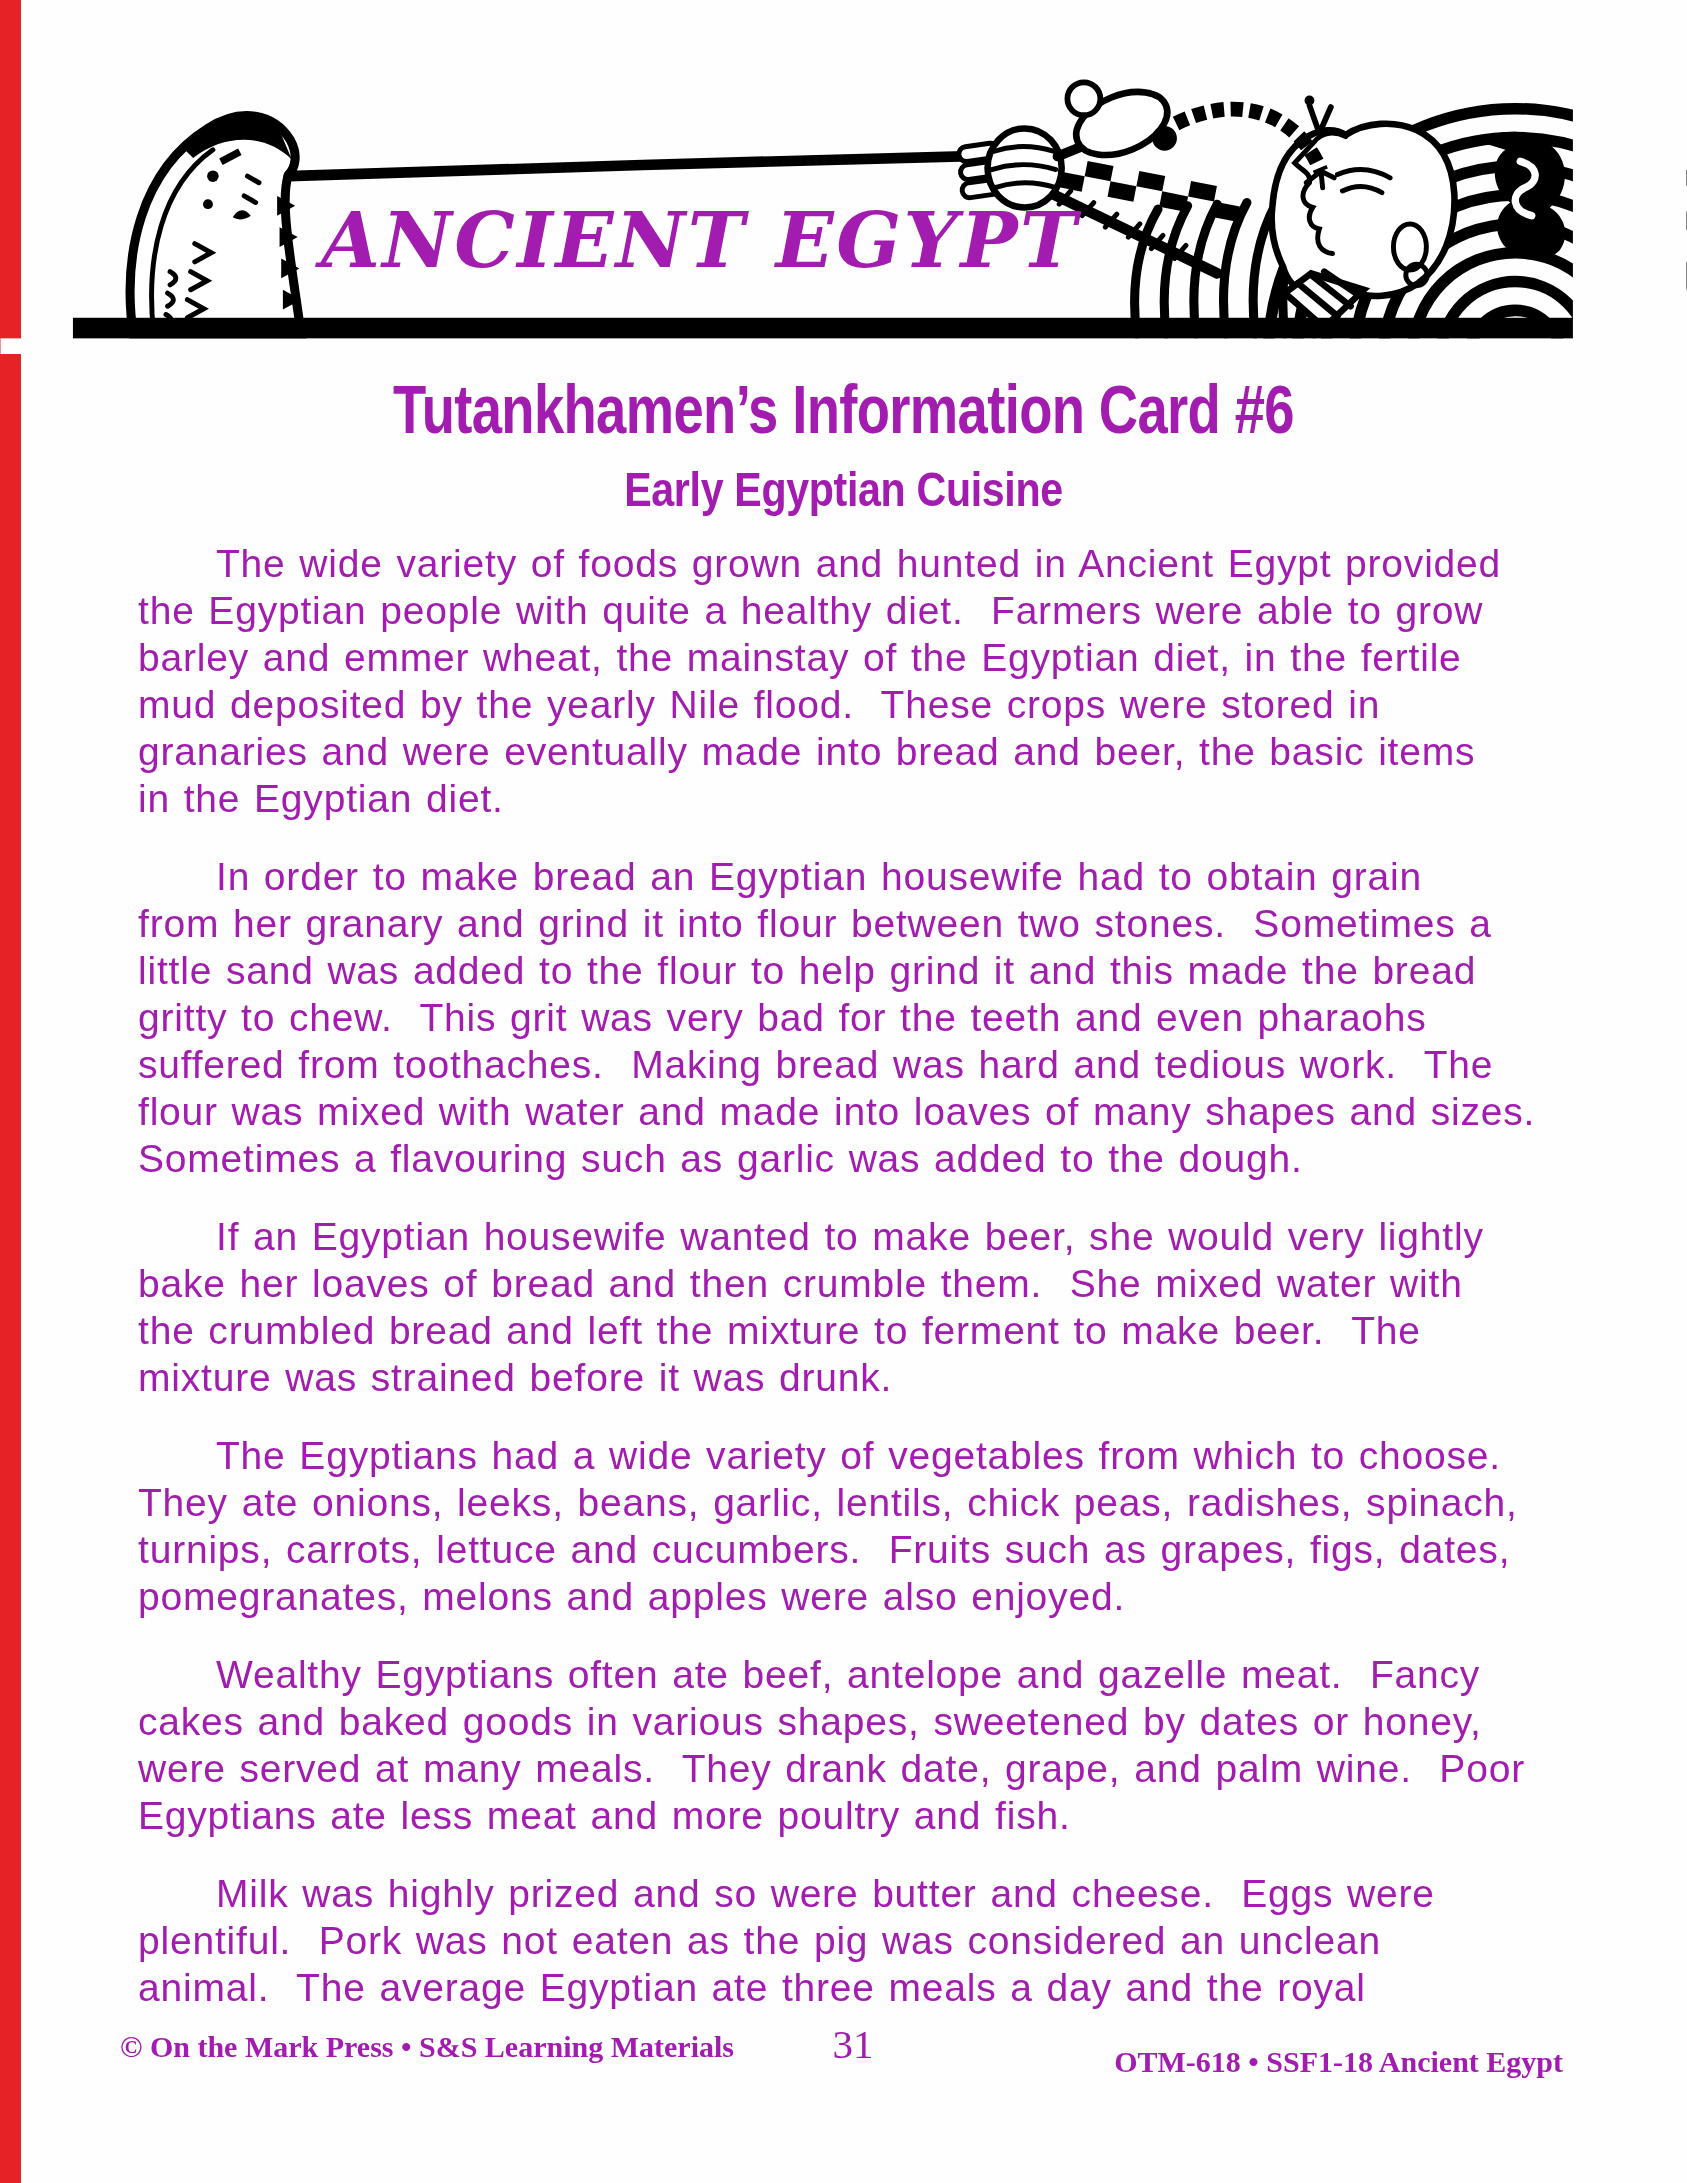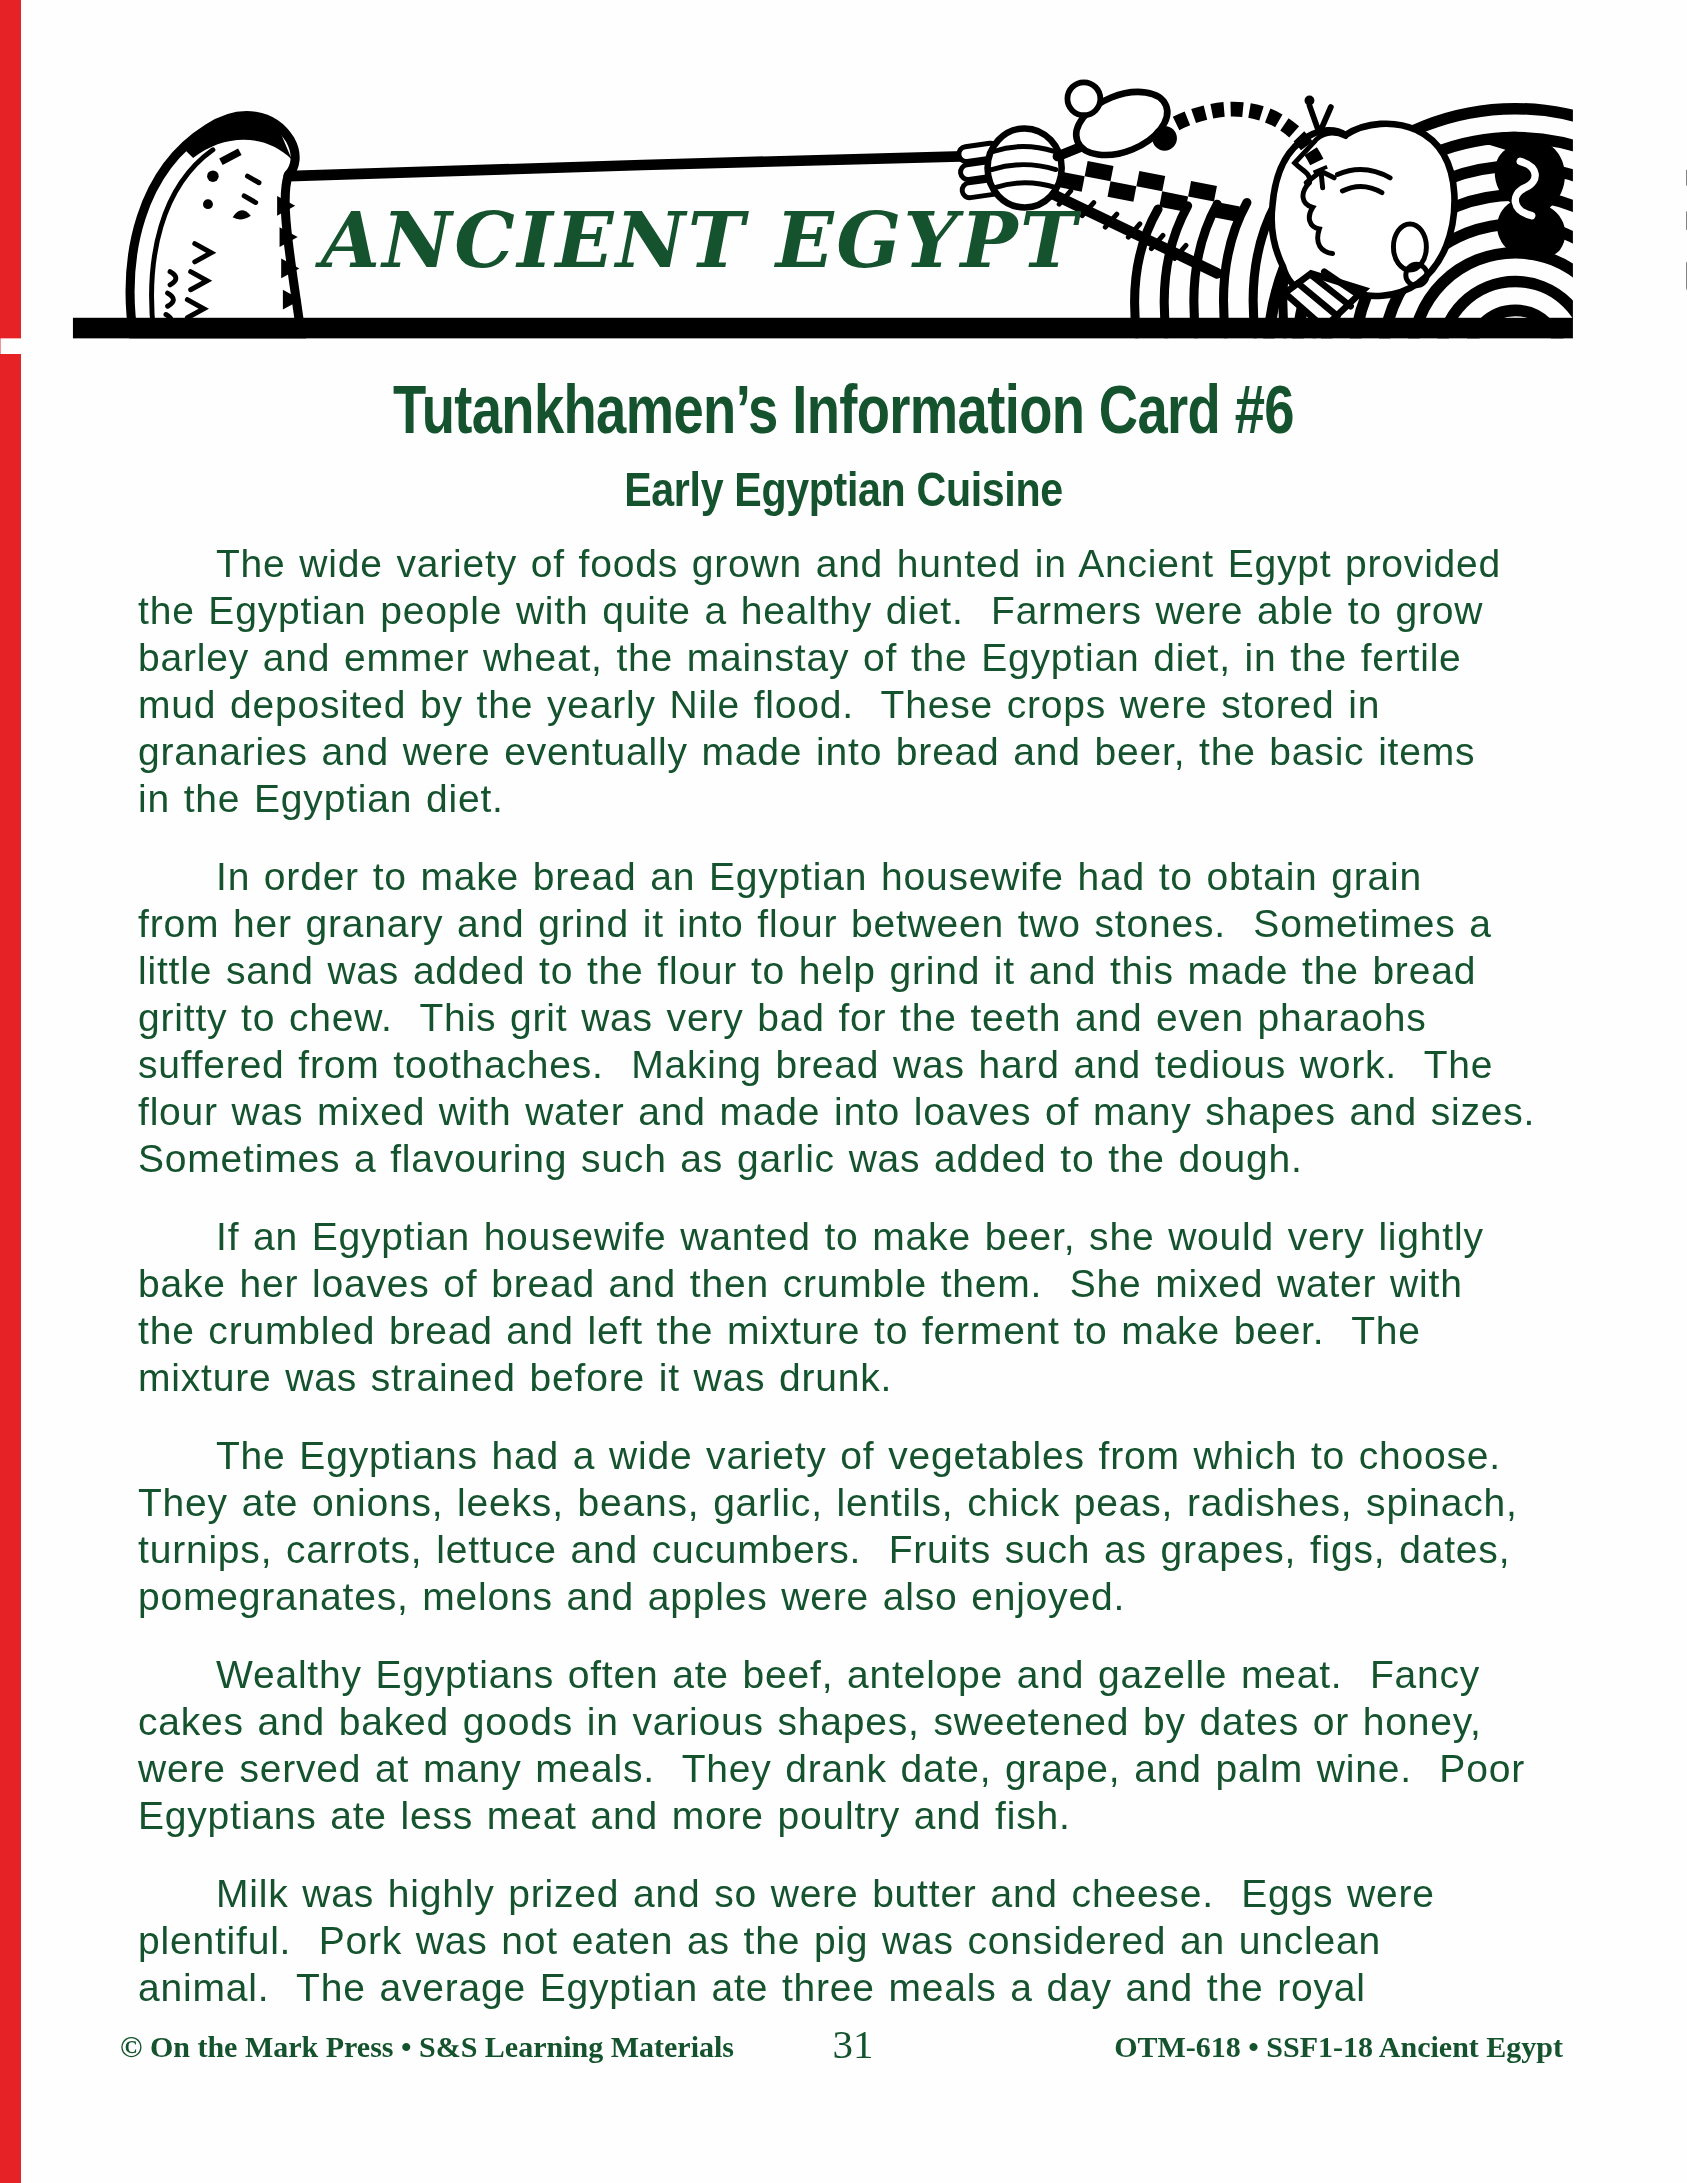--- a/index.html
+++ b/index.html
@@ -55,28 +55,28 @@
   }
   .footer-left{
     position:absolute;left:120px;top:10px;
     font-weight:bold;font-size:30px;white-space:nowrap;text-align:right;
   }
   .footer-page{
     position:absolute;left:816px;top:0;width:74px;text-align:center;
     font-weight:normal;font-size:41px;white-space:nowrap;
   }
   .footer-right{
-    position:absolute;right:124px;top:10px;
+    position:absolute;right:124px;top:25px;
     font-weight:bold;font-size:30px;white-space:nowrap;
   }
 </style>
 </head>
 <body>
 
-<div class="page" style="color: #14532d; background: rgb(254, 254, 254);">
+<div class="page" style="color: #a21caf; background: rgb(254, 254, 254);">
 
   <div class="edge-stripe" style="background: rgb(230, 34, 39);"></div>
 
   <svg class="banner-svg" viewBox="0 0 2048 430">
 
     <g stroke="#000" fill="none" stroke-linecap="round">
       <path d="M162,412 C146,308 172,206 252,156 C292,130 332,138 352,170 C362,188 358,204 350,212 C338,244 354,322 366,412 Z" fill="#ffffff" stroke-width="11"></path>
       <path d="M222,180 C252,146 302,134 338,156 L354,194 C322,162 272,162 234,192 Z" fill="#000" stroke="none"></path>
       <path d="M186,404 C176,312 196,226 258,182" stroke-width="6"></path>
       <circle cx="258" cy="214" r="7" fill="#000" stroke="none"></circle>

